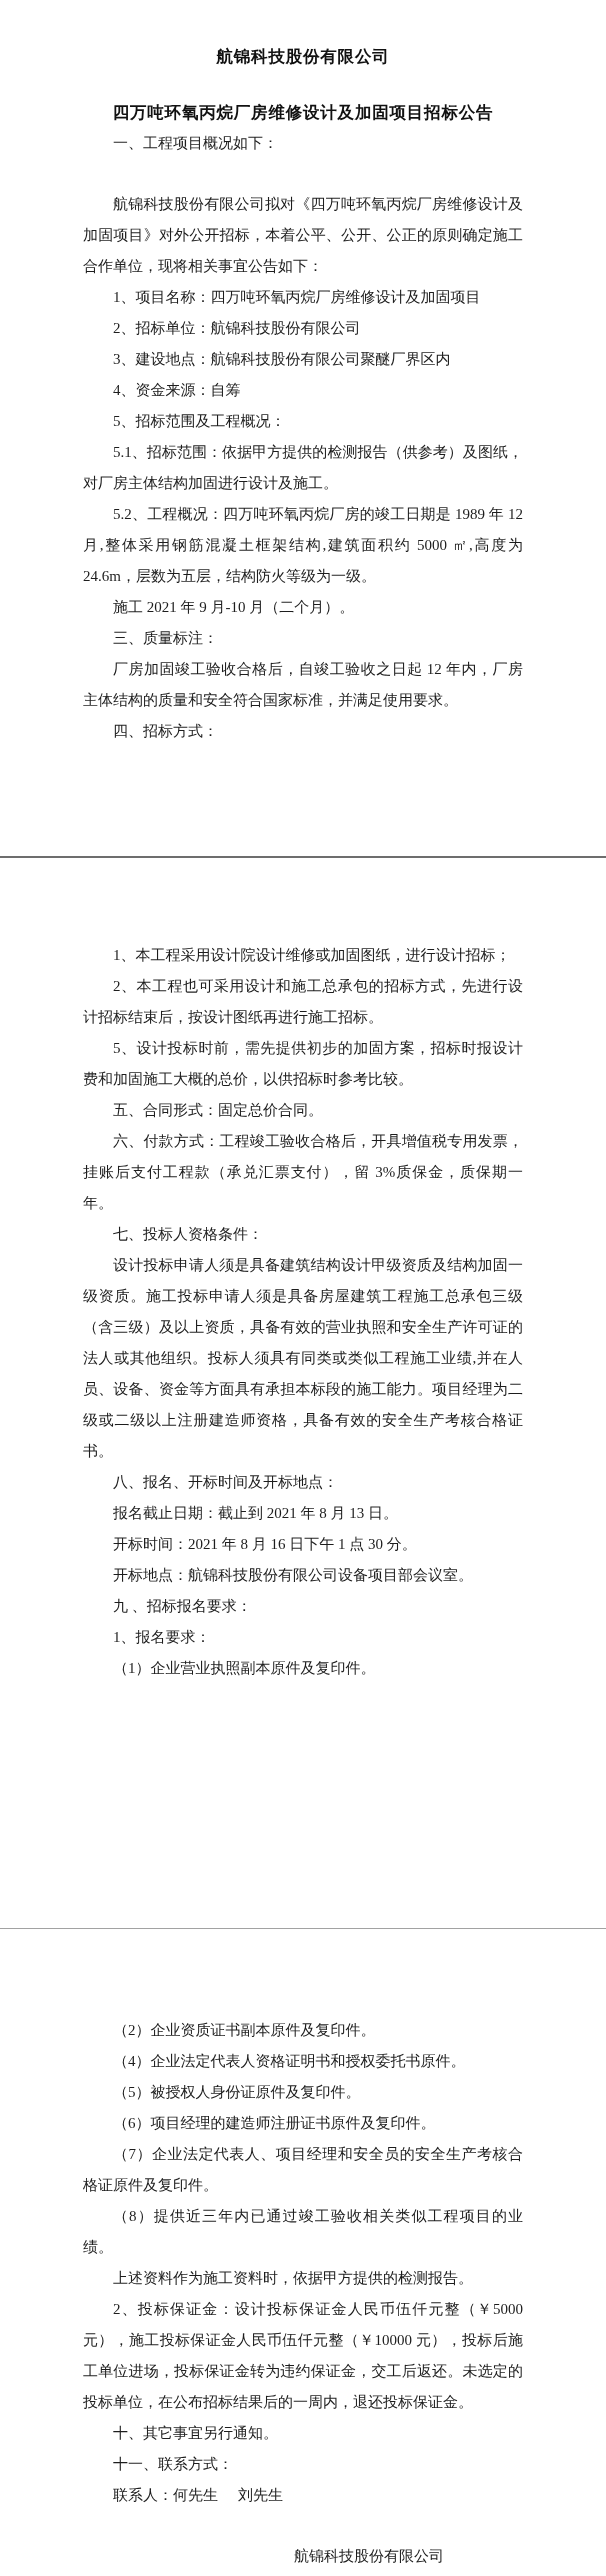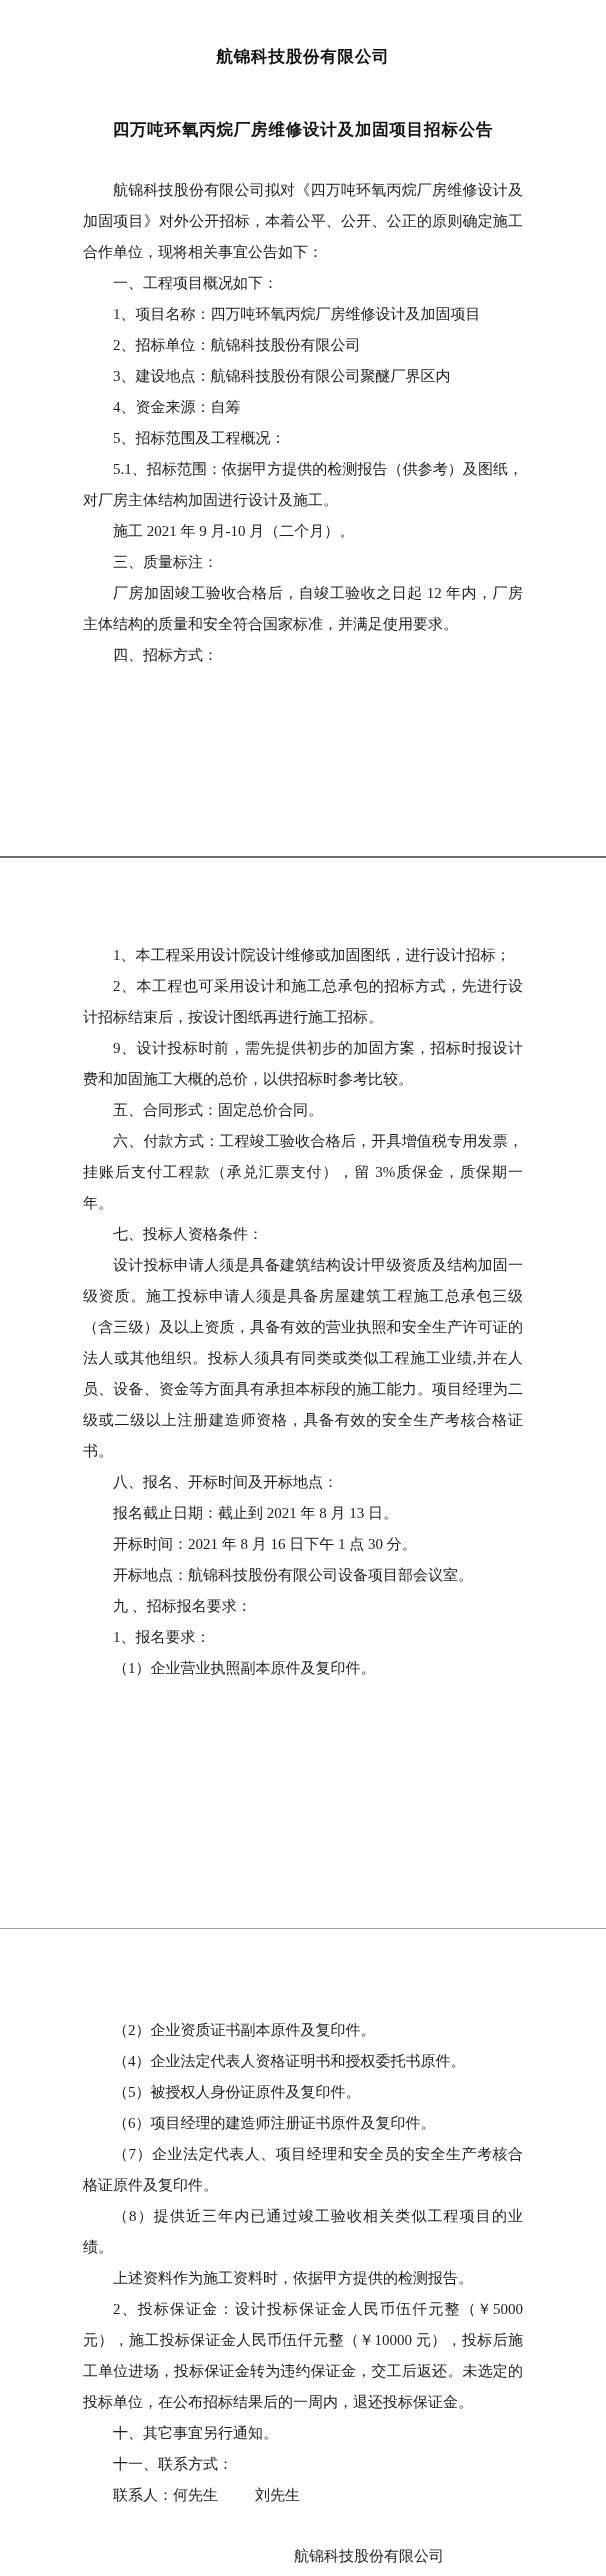--- a/index.html
+++ b/index.html
@@ -12,58 +12,59 @@
   }
   .doc { width:606px; }
   .page { width:606px; padding-left:83px; padding-right:83px; overflow:hidden; background:#ffffff; }
   .page-1 { height:858px; padding-top:41px;  border-bottom:2.4px solid #6d6d6d; }
   .page-2 { height:1071px; padding-top:82px; border-bottom:1.6px solid #a2a2a2; }
   .page-3 { height:859px; padding-top:86px; }
   .doc-title-1, .doc-title-2 {
     font-size:16.5px; font-weight:700; text-align:center; line-height:31px;
     letter-spacing:0.8px; color:#111111;
   }
-  .doc-title-2 { margin-top:42px; }
+  .doc-title-2 { margin-top:25px; }
   .para {
     font-size:15px; line-height:31px;
     text-indent:30px; text-align:justify;
     color:#1d1d1d;
   }
   .para.first { margin-top:30px; }
   .contact-row span { display:inline; }
-  .contact-row .gap { margin-left:37px; }
+  .contact-row .gap { margin-left:20px; }
   .signature { margin-top:30px; position:relative; left:66px; text-align:center; }
   .signature div { font-size:15px; line-height:31px; color:#1d1d1d; }
 </style>
 </head>
 <body>
 
 <div class="doc">
 
   <section class="page page-1">
     <h1 class="doc-title-1">航锦科技股份有限公司</h1>
     <h2 class="doc-title-2">四万吨环氧丙烷厂房维修设计及加固项目招标公告</h2>
+    <p class="para">一、工程项目概况如下：</p>
     <p class="para first">航锦科技股份有限公司拟对《四万吨环氧丙烷厂房维修设计及加固项目》对外公开招标，本着公平、公开、公正的原则确定施工合作单位，现将相关事宜公告如下：</p>
-    <p class="para">一、工程项目概况如下：</p>
     <p class="para">1、项目名称：四万吨环氧丙烷厂房维修设计及加固项目</p>
     <p class="para">2、招标单位：航锦科技股份有限公司</p>
     <p class="para">3、建设地点：航锦科技股份有限公司聚醚厂界区内</p>
     <p class="para">4、资金来源：自筹</p>
     <p class="para">5、招标范围及工程概况：</p>
     <p class="para">5.1、招标范围：依据甲方提供的检测报告（供参考）及图纸，对厂房主体结构加固进行设计及施工。</p>
+    <p class="para">5.2、工程概况：四万吨环氧丙烷厂房的竣工日期是 1989 年 12 月,整体采用钢筋混凝土框架结构,建筑面积约 5000 ㎡,高度为 24.6m，层数为五层，结构防火等级为一级。</p>
     <p class="para">施工 2021 年 9 月-10 月（二个月）。</p>
     <p class="para">三、质量标注：</p>
     <p class="para">厂房加固竣工验收合格后，自竣工验收之日起 12 年内，厂房主体结构的质量和安全符合国家标准，并满足使用要求。</p>
     <p class="para">四、招标方式：</p>
   </section>
 
   <section class="page page-2">
     <p class="para">1、本工程采用设计院设计维修或加固图纸，进行设计招标；</p>
     <p class="para">2、本工程也可采用设计和施工总承包的招标方式，先进行设计招标结束后，按设计图纸再进行施工招标。</p>
-    <p class="para">9、设计投标时前，需先提供初步的加固方案，招标时报设计费和加固施工大概的总价，以供招标时参考比较。</p>
+    <p class="para">5、设计投标时前，需先提供初步的加固方案，招标时报设计费和加固施工大概的总价，以供招标时参考比较。</p>
     <p class="para">五、合同形式：固定总价合同。</p>
     <p class="para">六、付款方式：工程竣工验收合格后，开具增值税专用发票，挂账后支付工程款（承兑汇票支付），留 3%质保金，质保期一年。</p>
     <p class="para">七、投标人资格条件：</p>
     <p class="para">设计投标申请人须是具备建筑结构设计甲级资质及结构加固一级资质。施工投标申请人须是具备房屋建筑工程施工总承包三级（含三级）及以上资质，具备有效的营业执照和安全生产许可证的法人或其他组织。投标人须具有同类或类似工程施工业绩,并在人员、设备、资金等方面具有承担本标段的施工能力。项目经理为二级或二级以上注册建造师资格，具备有效的安全生产考核合格证书。</p>
     <p class="para">八、报名、开标时间及开标地点：</p>
     <p class="para">报名截止日期：截止到 2021 年 8 月 13 日。</p>
     <p class="para">开标时间：2021 年 8 月 16 日下午 1 点 30 分。</p>
     <p class="para">开标地点：航锦科技股份有限公司设备项目部会议室。</p>
     <p class="para">九 、招标报名要求：</p>
     <p class="para">1、报名要求：</p>

